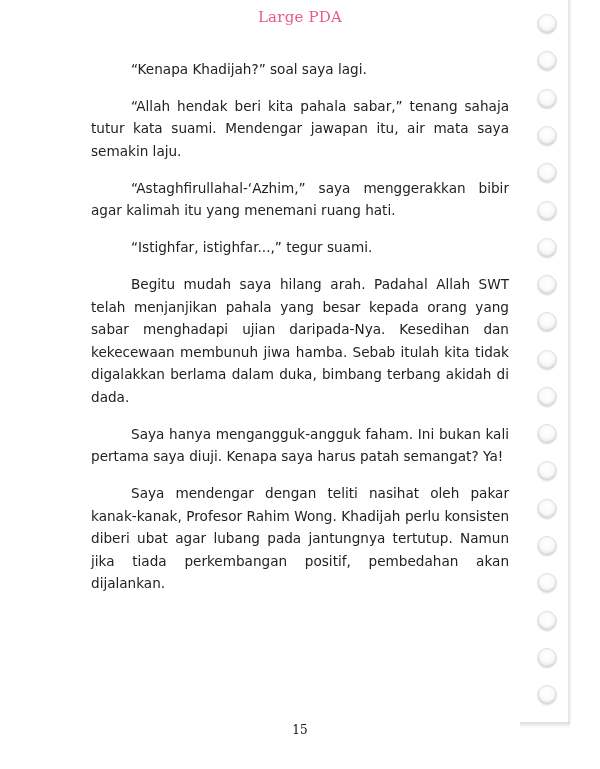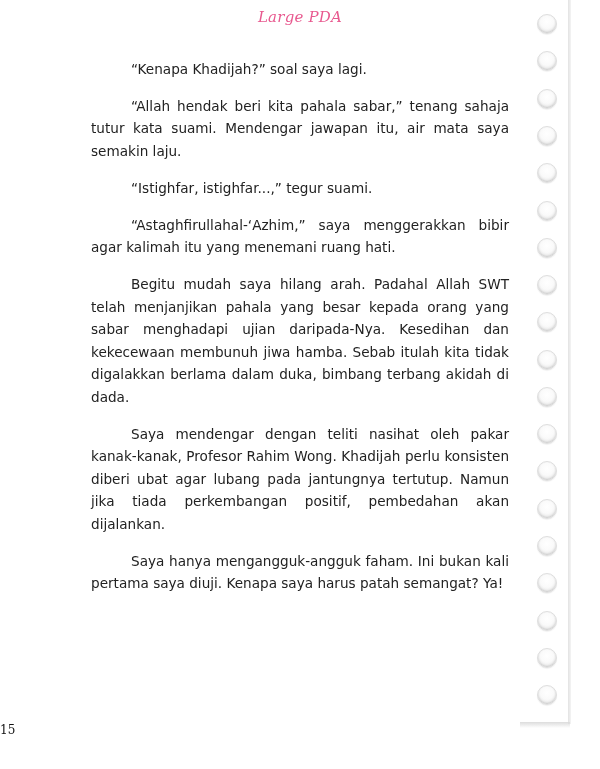--- a/index.html
+++ b/index.html
@@ -51,21 +51,20 @@
       box-sizing: border-box;
     }
     .running-head {
       position: absolute;
       left: 0;
       top: 8px;
       width: 600px;
       text-align: center;
       color: #e8598f;
       font-family: "DejaVu Serif", serif;
-      font-style: italic;
       font-size: 15px;
       letter-spacing: 0.2px;
     }
     .body-text {
       position: absolute;
       left: 91px;
       top: 58px;
       width: 418px;
       color: #222222;
       font-family: "DejaVu Sans", sans-serif;
@@ -75,41 +74,41 @@
     .body-text p {
       margin: 0 0 14.2px 0;
       text-align: justify;
       text-indent: 40px;
     }
     .page-number {
       position: absolute;
       left: 0;
       top: 723px;
       width: 600px;
-      text-align: left;
+      text-align: center;
       color: #111111;
       font-family: "DejaVu Serif", serif;
       font-size: 12px;
     }
   </style>
 </head>
 <body>
 
 <div class="page">
 
   <div class="running-head">Large PDA</div>
 
   <div class="body-text">
     <p>“Kenapa Khadijah?” soal saya lagi.</p>
     <p>“Allah hendak beri kita pahala sabar,” tenang sahaja tutur kata suami. Mendengar jawapan itu, air mata saya semakin laju.</p>
+    <p>“Astaghfirullahal-‘Azhim,” saya menggerakkan bibir agar kalimah itu yang menemani ruang hati.</p>
     <p>“Istighfar, istighfar...,” tegur suami.</p>
-    <p>“Astaghfirullahal-‘Azhim,” saya menggerakkan bibir agar kalimah itu yang menemani ruang hati.</p>
     <p>Begitu mudah saya hilang arah. Padahal Allah SWT telah menjanjikan pahala yang besar kepada orang yang sabar menghadapi ujian daripada-Nya. Kesedihan dan kekecewaan membunuh jiwa hamba. Sebab itulah kita tidak digalakkan berlama dalam duka, bimbang terbang akidah di dada.</p>
+    <p>Saya hanya mengangguk-angguk faham. Ini bukan kali pertama saya diuji. Kenapa saya harus patah semangat? Ya!</p>
     <p>Saya mendengar dengan teliti nasihat oleh pakar kanak-kanak, Profesor Rahim Wong. Khadijah perlu konsisten diberi ubat agar lubang pada jantungnya tertutup. Namun jika tiada perkembangan positif, pembedahan akan dijalankan.</p>
-    <p>Saya hanya mengangguk-angguk faham. Ini bukan kali pertama saya diuji. Kenapa saya harus patah semangat? Ya!</p>
   </div>
 
   <div class="binder-edge"></div>
   <div class="binder-shadow"></div>
   <div id="holes">
       <div class="hole" style="top: 14px;"></div>
       <div class="hole" style="top: 51px;"></div>
       <div class="hole" style="top: 89px;"></div>
       <div class="hole" style="top: 126px;"></div>
       <div class="hole" style="top: 163px;"></div>

